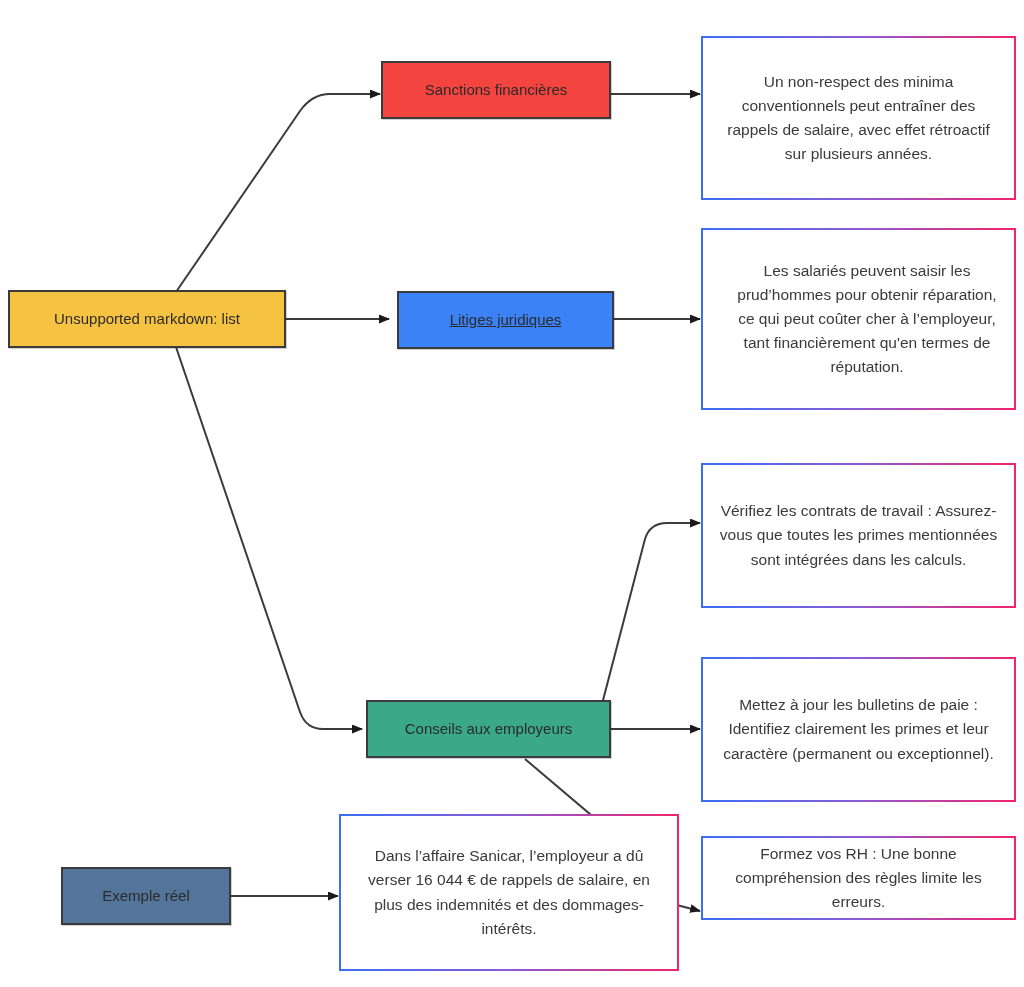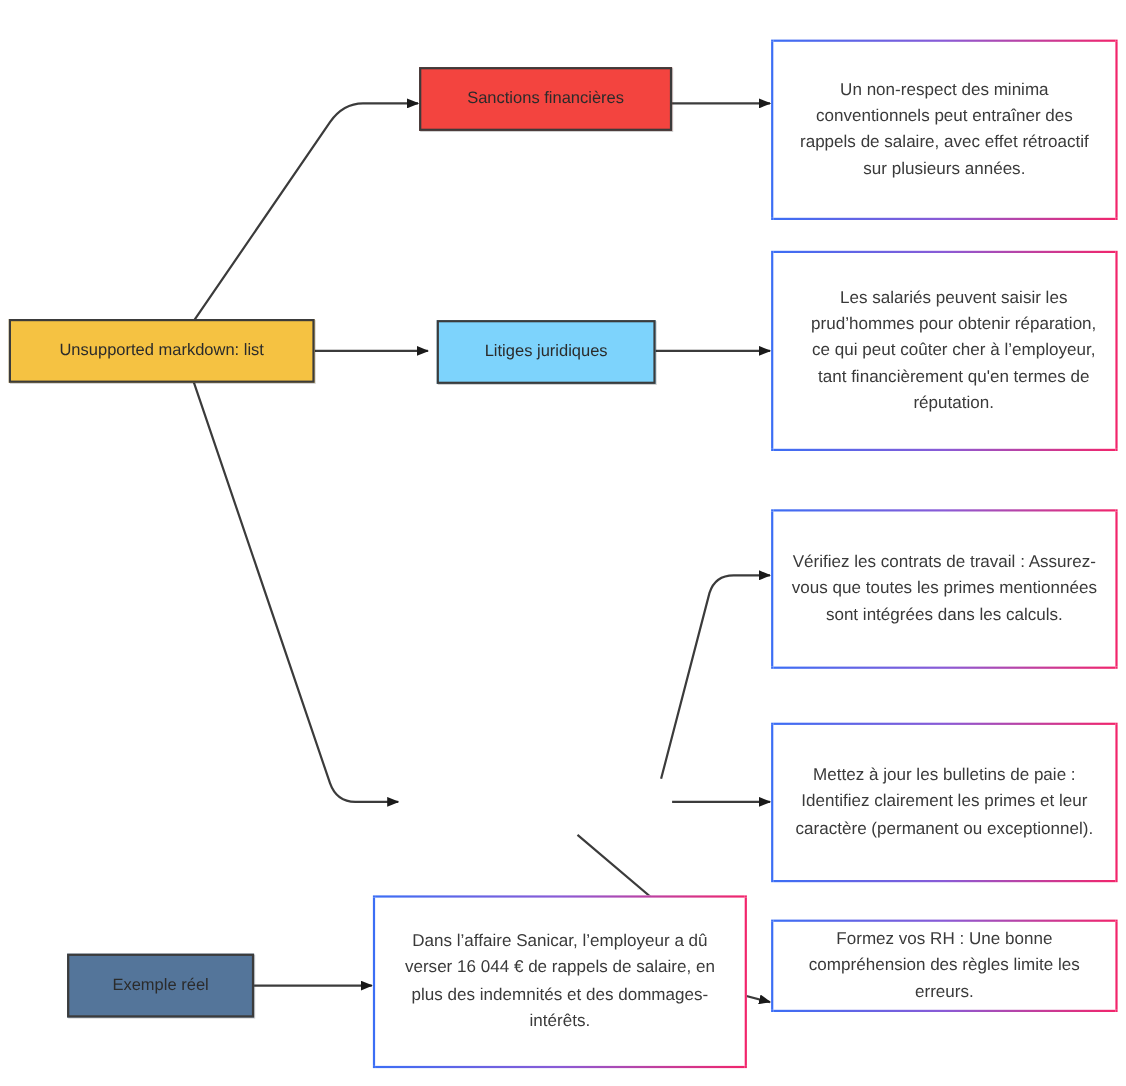--- a/index.html
+++ b/index.html
@@ -83,24 +83,27 @@
   </svg>
 
   <div class="node" style="left:8px; top:290px; width:278px; height:58px; background:#f5c242;">
     <span>Unsupported markdown: list</span>
   </div>
 
   <div class="node" style="left:381px; top:61px; width:230px; height:58px; background:#f3443f;">
     <span>Sanctions financières</span>
   </div>
 
-  <div class="node" style="left:397px; top:291px; width:199px; height:58px; background:#7dd3fc;">
+  <div class="node" style="left:397px; top:291px; width:217px; height:58px; background:#3b82f6;text-decoration:underline;">
     <span>Litiges juridiques</span>
   </div>
 
+  <div class="node" style="left:366px; top:700px; width:245px; height:58px; background:#3ba888;">
+    <span>Conseils aux employeurs</span>
+  </div>
 
   <div class="node" style="left:61px; top:867px; width:170px; height:58px; background:#54759a;">
     <span>Exemple réel</span>
   </div>
 
   <div class="note" style="left:701px; top:8px; width:315px; height:164px;margin-top:28px;">
     <div class="note-inner">Un non-respect des minima conventionnels peut entraîner des rappels de salaire, avec effet rétroactif sur plusieurs années.</div>
   </div>
 
   <div class="note" style="left:701px; top:228px; width:315px; height:182px;padding-left:33px;">

